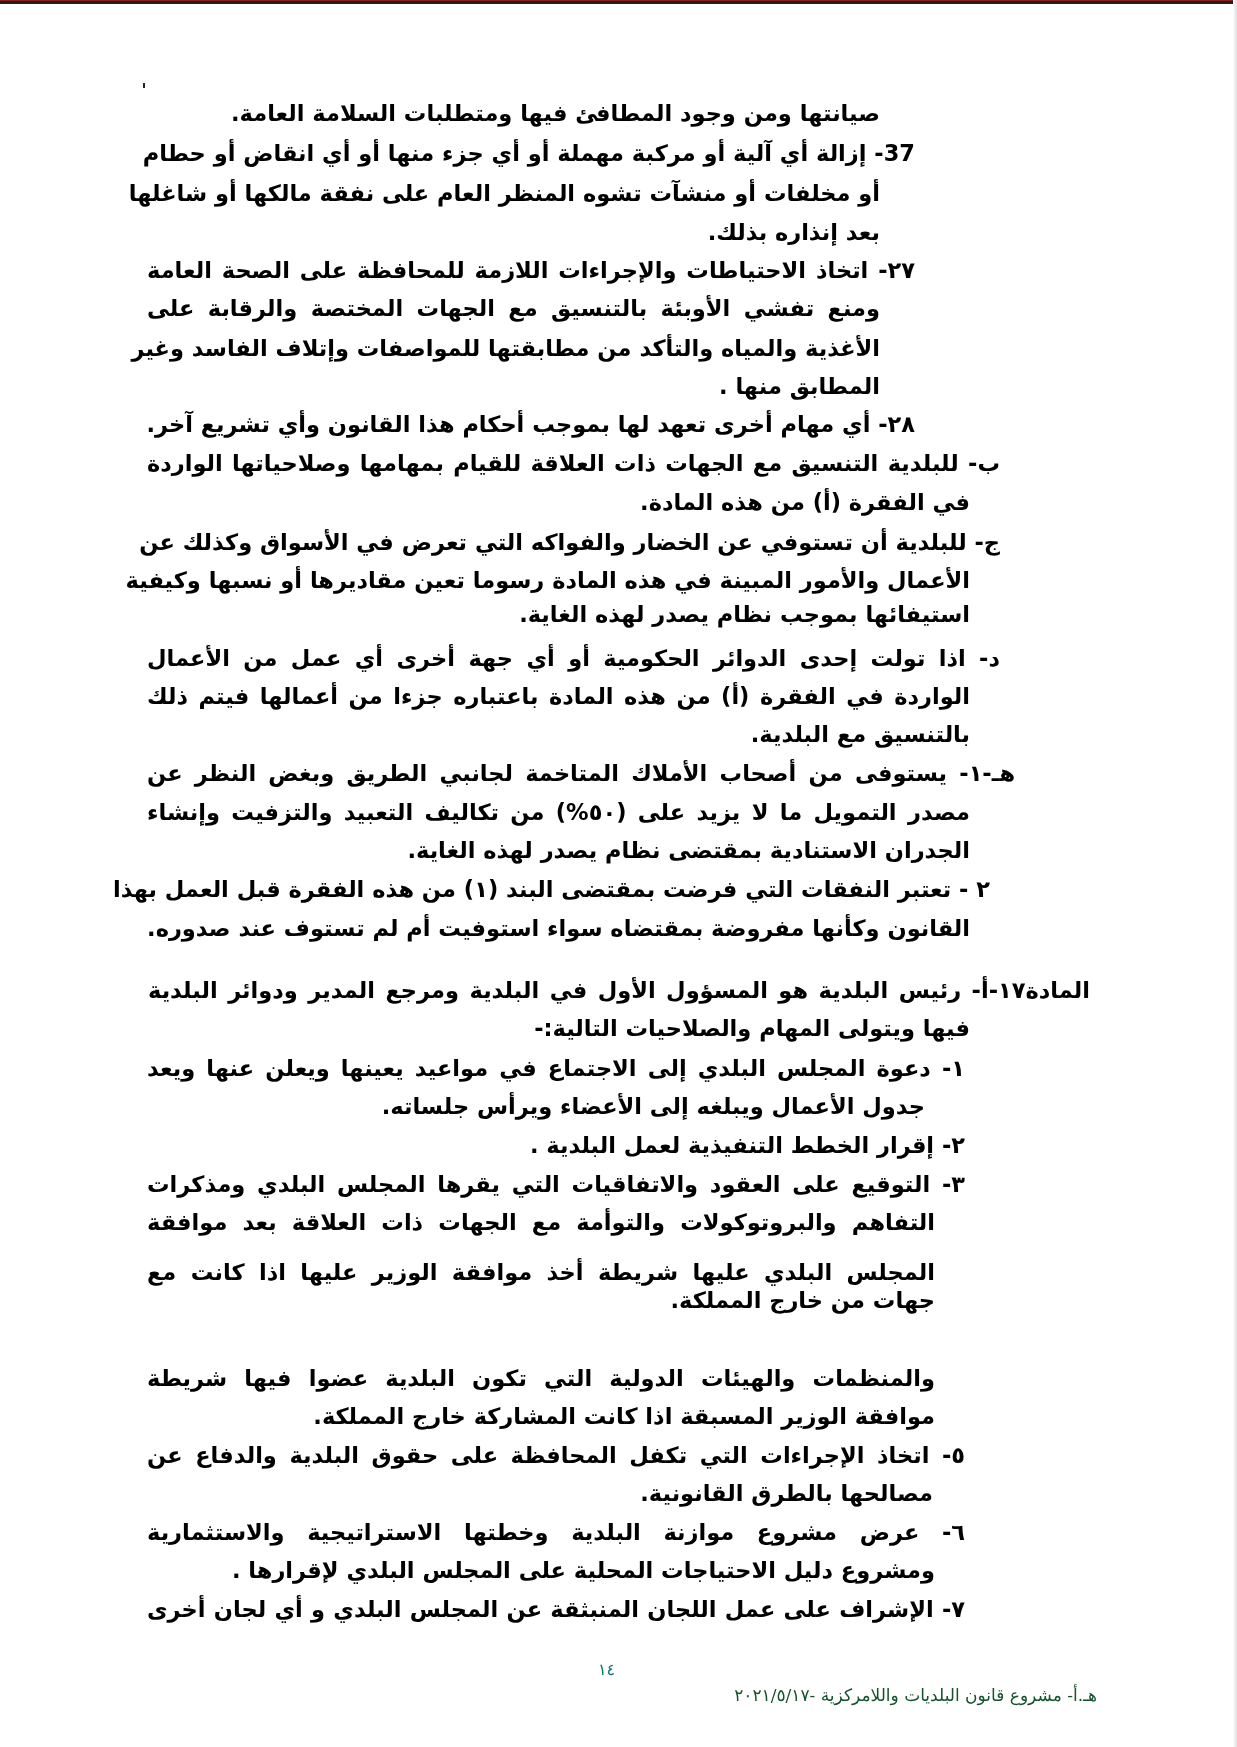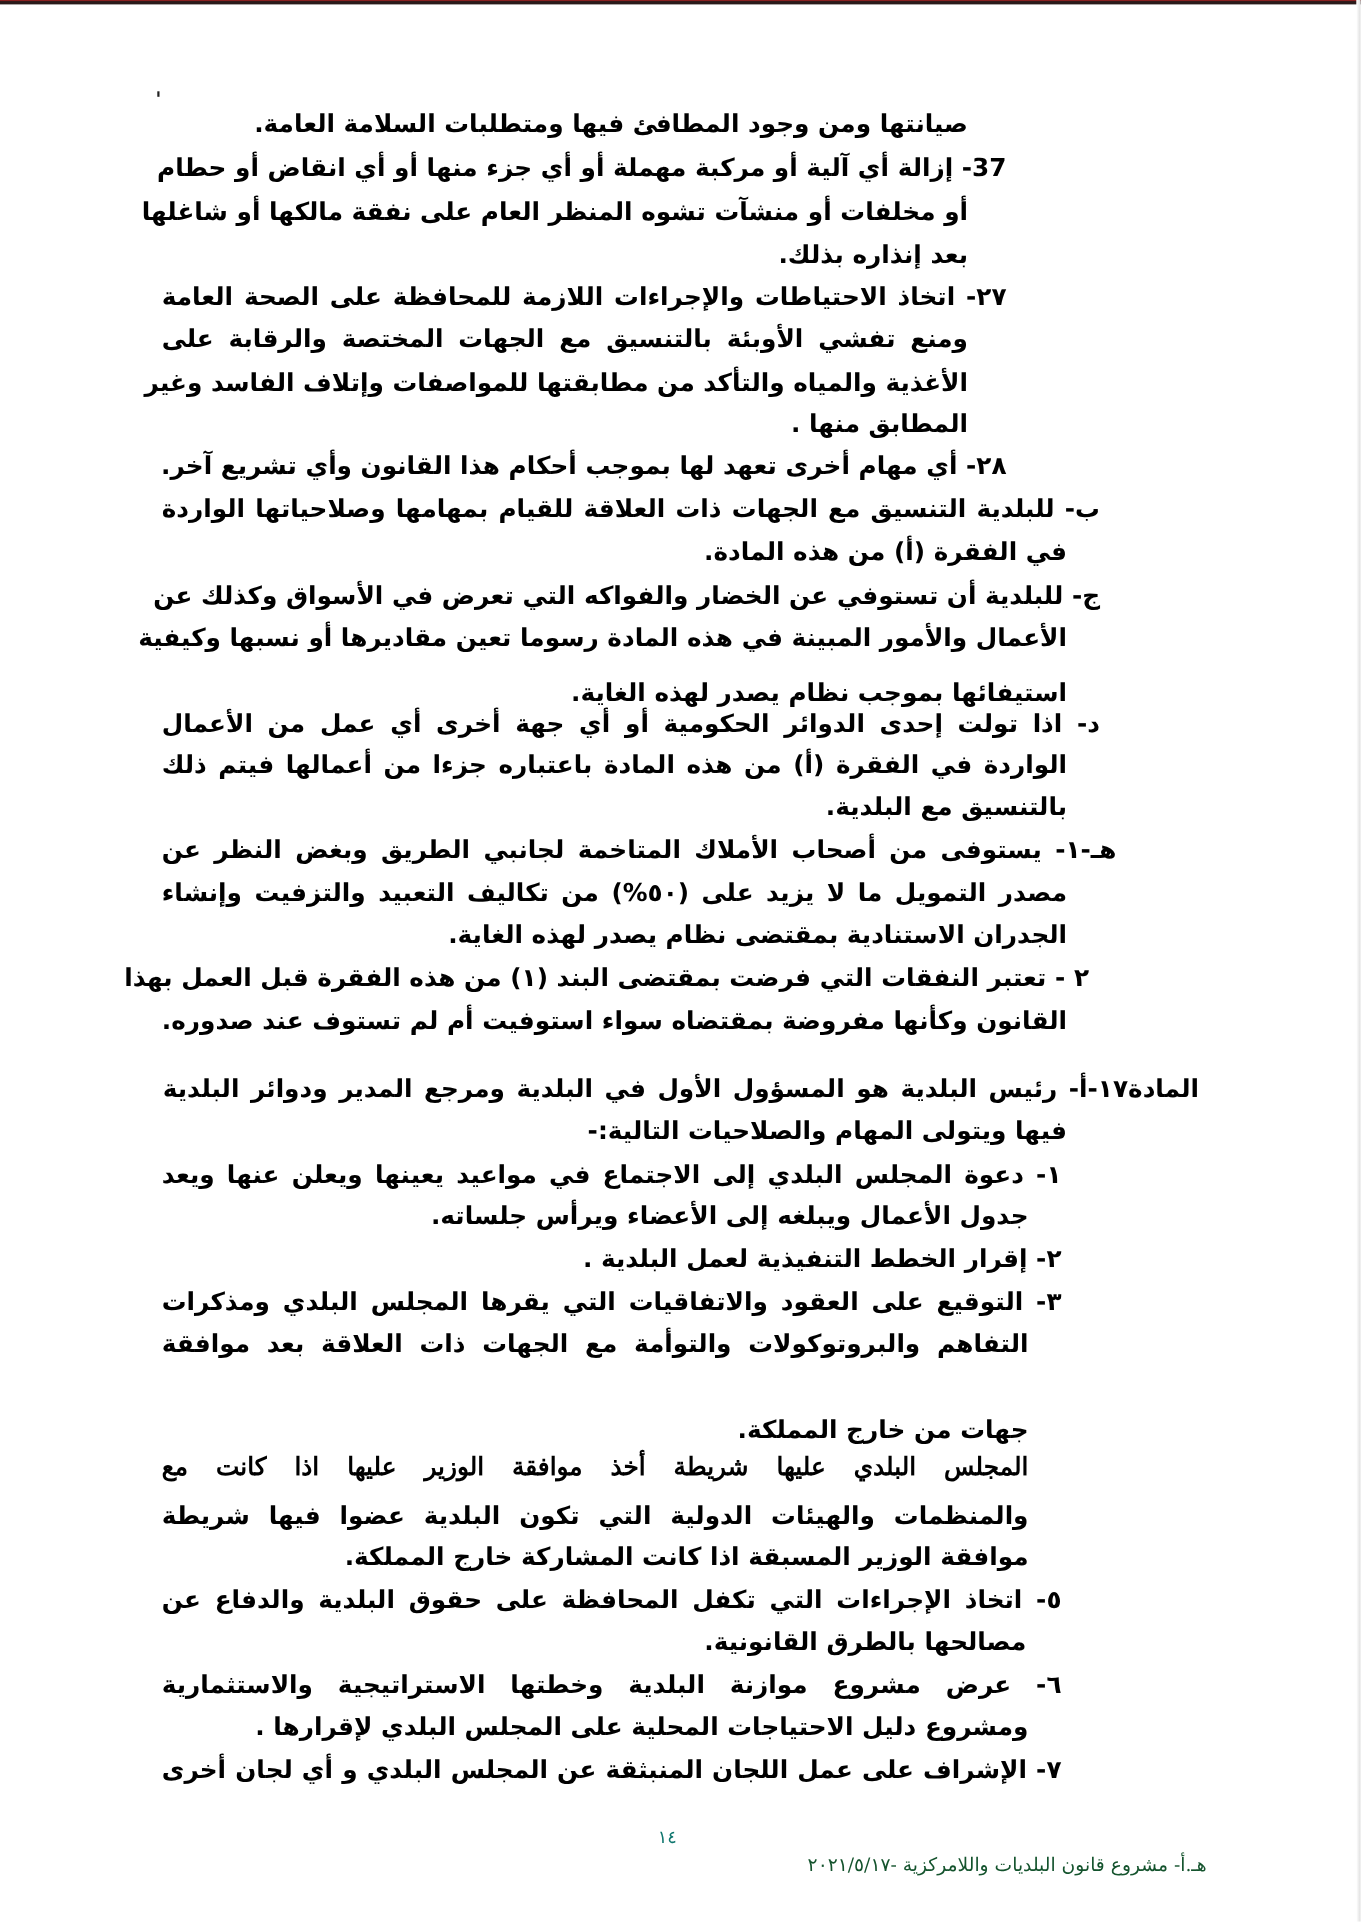--- a/index.html
+++ b/index.html
@@ -35,37 +35,37 @@
     <div class="line" style="right: 357px; top: 214px; width: 160px;">بعد إنذاره بذلك.</div>
     <div class="line just" style="right: 322px; top: 252px; width: 768px;">٢٧- اتخاذ الاحتياطات والإجراءات اللازمة للمحافظة على الصحة العامة</div>
     <div class="line just" style="right: 357px; top: 290px; width: 733px;">ومنع تفشي الأوبئة بالتنسيق مع الجهات المختصة والرقابة على</div>
     <div class="line just" style="right: 357px; top: 330px; width: 733px;">الأغذية والمياه والتأكد من مطابقتها للمواصفات وإتلاف الفاسد وغير</div>
     <div class="line" style="right: 357px; top: 368px; width: 150px;">المطابق منها .</div>
     <div class="line" style="right: 322px; top: 406px; width: 768px;">٢٨- أي مهام أخرى تعهد لها بموجب أحكام هذا القانون وأي تشريع آخر.</div>
     <div class="line just" style="right: 237px; top: 445px; width: 853px;">ب- للبلدية التنسيق مع الجهات ذات العلاقة للقيام بمهامها وصلاحياتها الواردة</div>
     <div class="line" style="right: 267px; top: 484px; width: 300px;">في الفقرة (أ) من هذه المادة.</div>
     <div class="line just" style="right: 237px; top: 524px; width: 853px;">ج- للبلدية أن تستوفي عن الخضار والفواكه التي تعرض في الأسواق وكذلك عن</div>
     <div class="line just" style="right: 267px; top: 562px; width: 823px;">الأعمال والأمور المبينة في هذه المادة رسوما تعين مقاديرها أو نسبها وكيفية</div>
-    <div class="line" style="right: 267px; top: 612px; width: 420px;">استيفائها بموجب نظام يصدر لهذه الغاية.</div>
+    <div class="line" style="right: 267px; top: 596px; width: 420px;">استيفائها بموجب نظام يصدر لهذه الغاية.</div>
     <div class="line just" style="right: 237px; top: 640px; width: 853px;">د- اذا تولت إحدى الدوائر الحكومية أو أي جهة أخرى أي عمل من الأعمال</div>
     <div class="line just" style="right: 267px; top: 678px; width: 823px;">الواردة في الفقرة (أ) من هذه المادة باعتباره جزءا من أعمالها فيتم ذلك</div>
     <div class="line" style="right: 267px; top: 716px; width: 210px;">بالتنسيق مع البلدية.</div>
     <div class="line just" style="right: 222px; top: 755px; width: 868px;">هـ-١- يستوفى من أصحاب الأملاك المتاخمة لجانبي الطريق وبغض النظر عن</div>
     <div class="line just" style="right: 267px; top: 794px; width: 823px;">مصدر التمويل ما لا يزيد على (٥٠%) من تكاليف التعبيد والتزفيت وإنشاء</div>
     <div class="line" style="right: 267px; top: 832px; width: 520px;">الجدران الاستنادية بمقتضى نظام يصدر لهذه الغاية.</div>
     <div class="line just" style="right: 247px; top: 871px; width: 843px;">٢ - تعتبر النفقات التي فرضت بمقتضى البند (١) من هذه الفقرة قبل العمل بهذا</div>
     <div class="line" style="right: 267px; top: 910px; width: 810px;">القانون وكأنها مفروضة بمقتضاه سواء استوفيت أم لم تستوف عند صدوره.</div>
     <div class="line just" style="right: 147px; top: 972px; width: 942px;">المادة١٧-أ- رئيس البلدية هو المسؤول الأول في البلدية ومرجع المدير ودوائر البلدية</div>
     <div class="line" style="right: 267px; top: 1010px; width: 400px;">فيها ويتولى المهام والصلاحيات التالية:-</div>
     <div class="line just" style="right: 272px; top: 1050px; width: 818px;">١- دعوة المجلس البلدي إلى الاجتماع في مواعيد يعينها ويعلن عنها ويعد</div>
-    <div class="line" style="right: 302px; top: 1088px; width: 520px;">جدول الأعمال ويبلغه إلى الأعضاء ويرأس جلساته.</div>
+    <div class="line" style="right: 312px; top: 1088px; width: 520px;">جدول الأعمال ويبلغه إلى الأعضاء ويرأس جلساته.</div>
     <div class="line" style="right: 272px; top: 1127px; width: 420px;">٢- إقرار الخطط التنفيذية لعمل البلدية .</div>
     <div class="line just" style="right: 272px; top: 1166px; width: 818px;">٣- التوقيع على العقود والاتفاقيات التي يقرها المجلس البلدي ومذكرات</div>
     <div class="line just" style="right: 302px; top: 1204px; width: 788px;">التفاهم والبروتوكولات والتوأمة مع الجهات ذات العلاقة بعد موافقة</div>
-    <div class="line just" style="right: 302px; top: 1316px; width: 788px; font-family: Liberation Serif, serif;">المجلس البلدي عليها شريطة أخذ موافقة الوزير عليها اذا كانت مع</div>
+    <div class="line just" style="right: 302px; top: 1254px; width: 788px;">المجلس البلدي عليها شريطة أخذ موافقة الوزير عليها اذا كانت مع</div>
     <div class="line" style="right: 302px; top: 1282px; width: 240px;">جهات من خارج المملكة.</div>
     <div class="line just" style="right: 302px; top: 1360px; width: 788px;">والمنظمات والهيئات الدولية التي تكون البلدية عضوا فيها شريطة</div>
     <div class="line" style="right: 302px; top: 1398px; width: 560px;">موافقة الوزير المسبقة اذا كانت المشاركة خارج المملكة.</div>
     <div class="line just" style="right: 272px; top: 1437px; width: 818px;">٥- اتخاذ الإجراءات التي تكفل المحافظة على حقوق البلدية والدفاع عن</div>
     <div class="line" style="right: 304px; top: 1475px; width: 260px;">مصالحها بالطرق القانونية.</div>
     <div class="line just" style="right: 272px; top: 1514px; width: 818px;">٦- عرض مشروع موازنة البلدية وخطتها الاستراتيجية والاستثمارية</div>
     <div class="line" style="right: 302px; top: 1552px; width: 620px;">ومشروع دليل الاحتياجات المحلية على المجلس البلدي لإقرارها .</div>
     <div class="line just" style="right: 272px; top: 1591px; width: 818px;">٧- الإشراف على عمل اللجان المنبثقة عن المجلس البلدي و أي لجان أخرى</div>
   </div>
 

